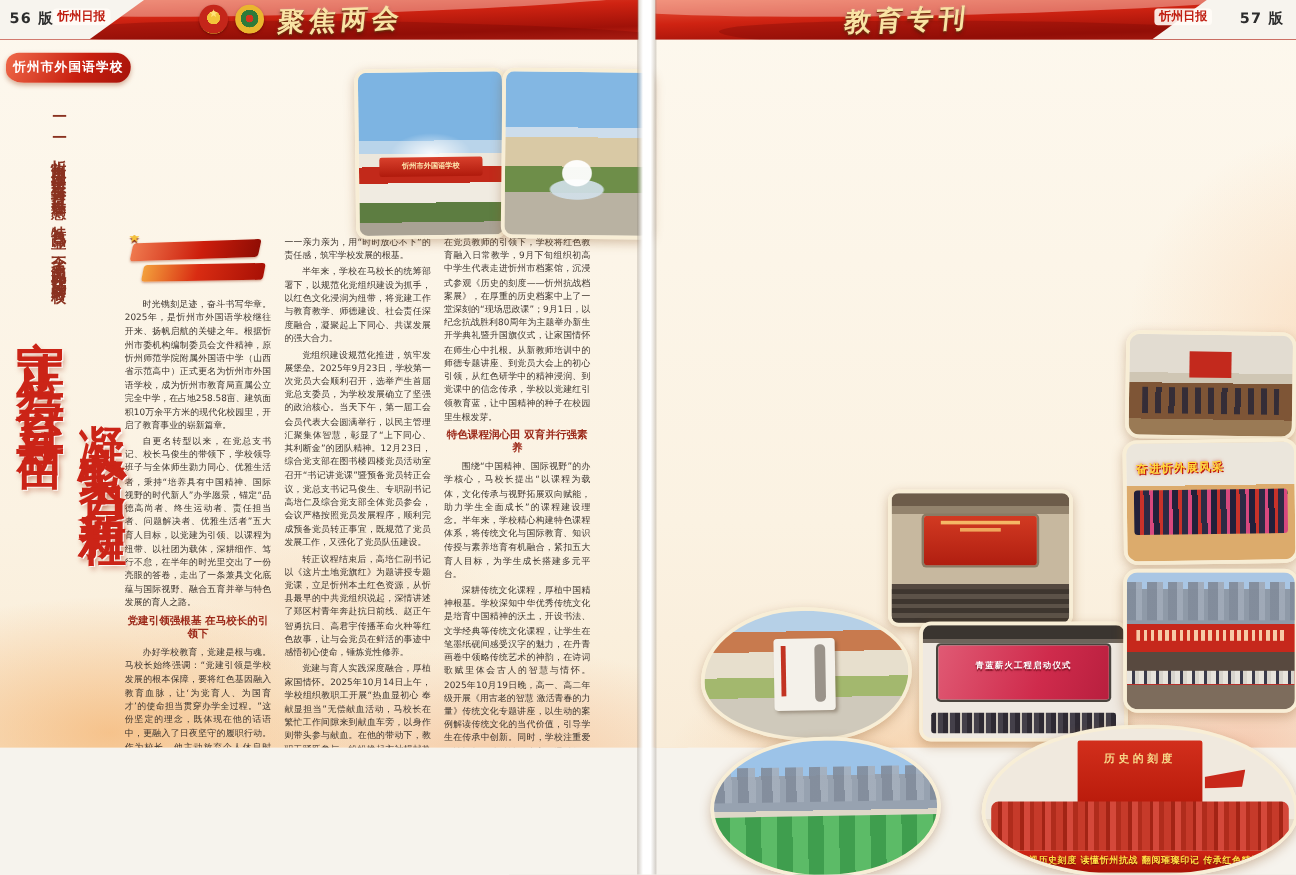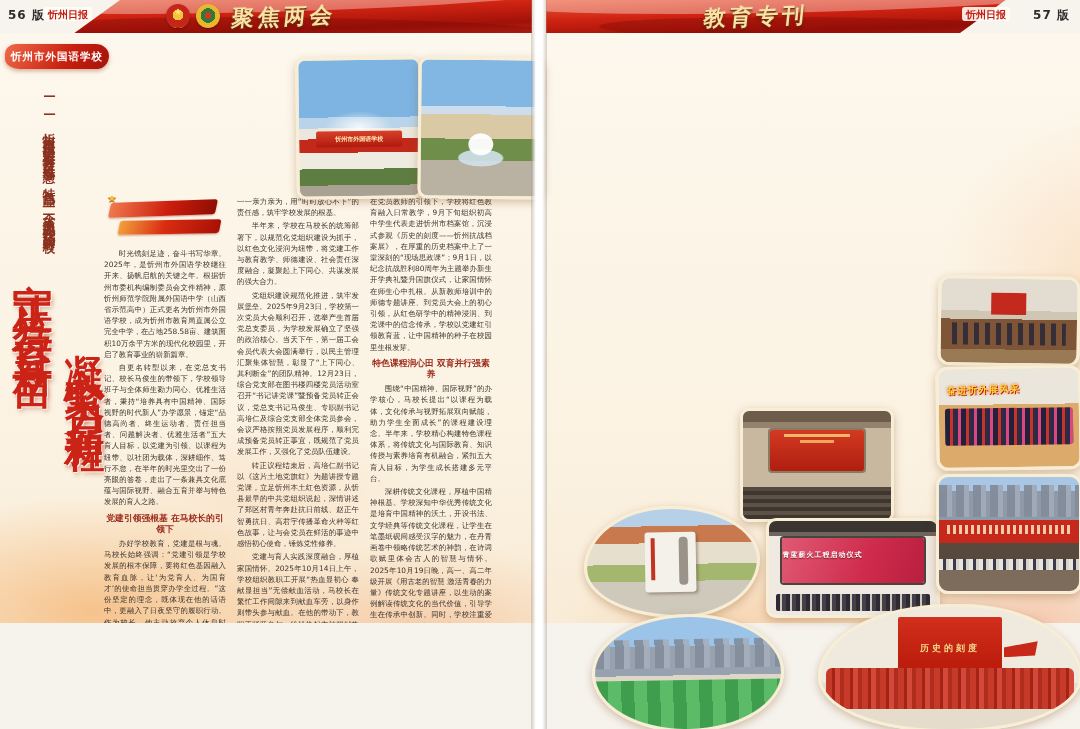--- a/index.html
+++ b/index.html
@@ -106,30 +106,30 @@
   #ph-statue .stone em{position:absolute;right:16%;top:8%;width:9px;height:80%;background:#9a938a;border-radius:4px;}
   #ph-field{left:592px;top:614px;width:186px;height:112px;border-radius:50%;transform:rotate(-1deg);
       background:
         repeating-linear-gradient(90deg, rgba(130,140,155,.9) 0 9px, rgba(165,175,188,.9) 9px 15px, transparent 15px 20px) 0 26%/100% 26% no-repeat,
         repeating-linear-gradient(90deg,#3f9e4e 0 13px,#5cbb67 13px 26px) 0 100%/100% 44% no-repeat,
         linear-gradient(180deg,#9cc3e8 0 26%,#97a2b0 26% 52%,#ded7c8 52% 58%,#47a455 58% 100%);}
   #ph-qinglan{left:766px;top:518px;width:168px;height:94px;border-radius:10px;
       background:linear-gradient(180deg,#3a3530 0 12%,#6e655c 12% 16%,#efe9e1 16% 100%);}
   #ph-qinglan .qscreen{position:absolute;left:8%;top:18%;width:84%;height:48%;border-radius:2px;
       background:linear-gradient(110deg,#e05a74,#cf2b4c 60%,#b81f3e);box-shadow:0 0 0 2px #4a443e;}
-  #ph-qinglan .qscreen span{display:block;margin-top:12px;color:#fff;
+  #ph-qinglan .qscreen span{display:block;margin-top:12px;text-align:center;color:#fff;
       font-size:7px;font-weight:bold;letter-spacing:1px;text-shadow:0 1px 1px #7a1020;}
   #ph-qinglan .qrow{position:absolute;left:4%;bottom:4%;width:92%;height:18%;
       background:repeating-linear-gradient(90deg,#2e2a33 0 4px,#cfc8bd 4px 6px,#44404a 6px 10px);border-radius:2px;}
   #ph-history{left:818px;top:604px;width:258px;height:122px;
       border-radius:52% 48% 50% 50%/60% 60% 45% 45%;
       background:linear-gradient(180deg,#f0e9de 0 62%,#e6dccb 62% 100%);}
   #ph-history .hist-wall{position:absolute;left:30%;top:8%;width:40%;height:52%;
       background:linear-gradient(#d22f1c,#b51708);border-radius:2px;text-align:center;}
-  #ph-history .hist-wall span{display:inline-block;margin-top:25px;color:#f7d98a;
+  #ph-history .hist-wall span{display:inline-block;margin-top:9px;color:#f7d98a;
       font-size:9px;font-weight:bold;letter-spacing:3px;font-family:"DejaVu Serif","Liberation Serif",serif;}
   #ph-history .flag{position:absolute;right:16%;top:28%;width:34px;height:16px;background:#c8281a;
       clip-path:polygon(0 40%,100% 0,92% 90%,0 100%);}
   #ph-history .crowd{position:absolute;left:2%;bottom:16%;width:96%;height:34%;
       background:repeating-linear-gradient(90deg,#c63a2a 0 6px,#a32415 6px 9px,#d4483a 9px 14px,#b02c1c 14px 18px);
       border-radius:6px 6px 0 0;}
   #ph-history .hist-banner{position:absolute;left:4%;bottom:2%;width:92%;height:14%;
       background:linear-gradient(#d02516,#a81205);border-radius:2px;color:#ffdf45;
       font-size:7.5px;font-weight:bold;text-align:center;line-height:16px;letter-spacing:.5px;
       text-shadow:0 1px 1px #6e0c02;}
@@ -242,20 +242,21 @@
       <span>青蓝薪火工程启动仪式</span>
     </div>
     <div class="qrow"></div>
   </div>
   <div class="ph" id="ph-history">
     <div class="hist-wall">
       <span>历史的刻度</span>
     </div>
     <div class="flag"></div>
     <div class="crowd"></div>
+    <div class="hist-banner">凝视历史刻度 读懂忻州抗战 翻阅璀璨印记 传承红色精神</div>
   </div>
   <div class="ph" id="ph-conf"></div>
   <div class="ph" id="ph-gym">
     <div class="gym-cap">奋进忻外展风采</div>
     <div class="players"></div>
   </div>
   <div class="ph" id="ph-cere"></div>
 
   <div class="masthead" id="mh-left">
     <div class="swoosh"></div>

